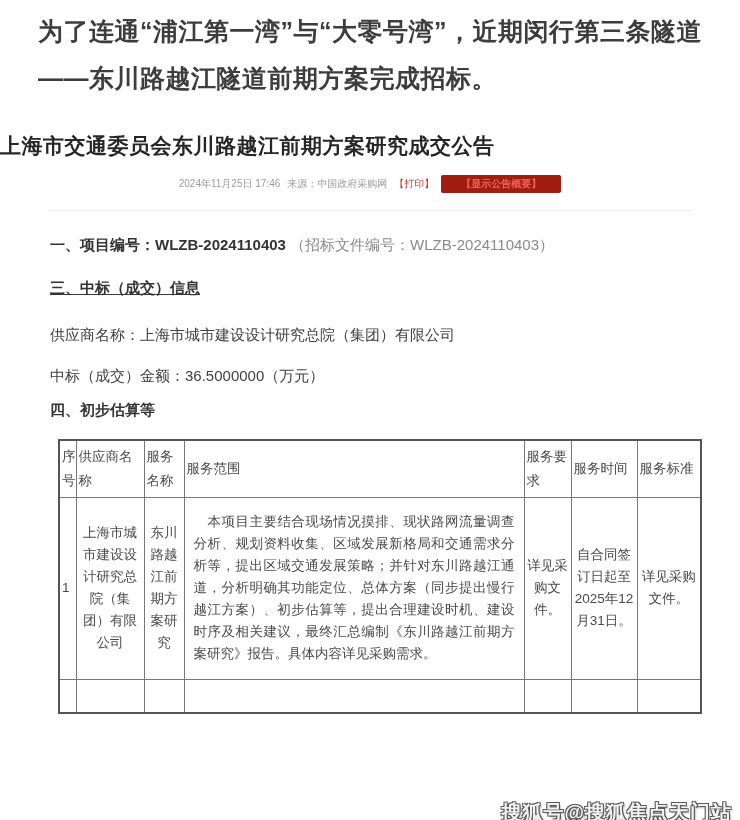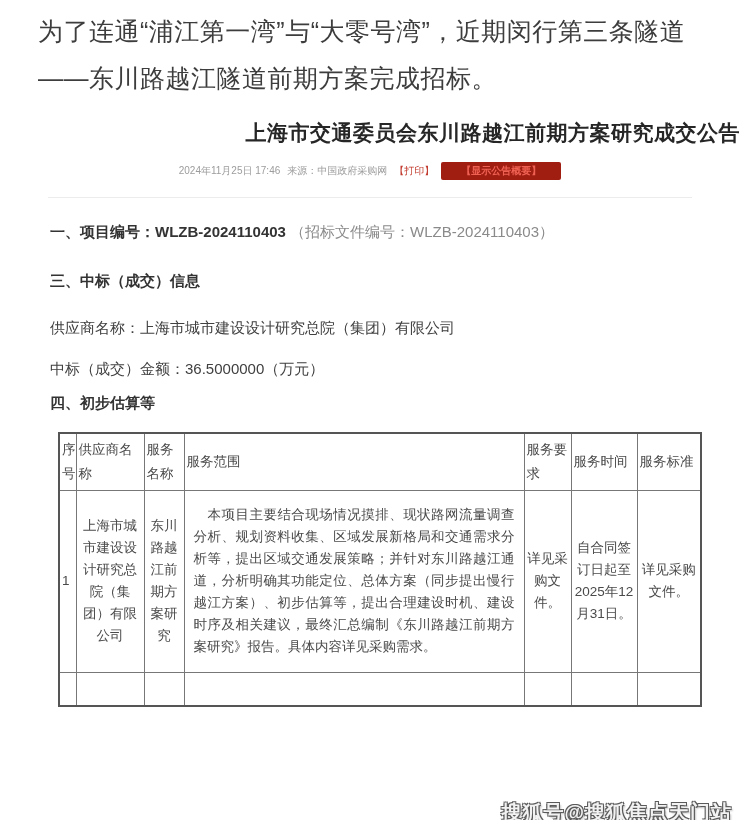--- a/index.html
+++ b/index.html
@@ -20,26 +20,26 @@
     width:740px;height:820px;
     font-family:"Liberation Sans","DejaVu Sans",sans-serif;
     position:relative;overflow:hidden;
     background:var(--page-bg);
   }
   .page{width:740px;height:820px;position:relative;}
 
   .headline{
     margin:8px 38px 0 38px;
     font-size:25px;line-height:47px;
-    font-weight:400;color:var(--text-primary);
+    font-weight:700;color:var(--text-primary);
     letter-spacing:0.5px;
   }
   .notice-title{
-    margin-top:17px;
-    text-align:right;
+    margin-top:30px;
+    text-align:left;
     font-size:21px;font-weight:700;
     color:var(--text-heading);
     letter-spacing:0.5px;
   }
   .meta{
     margin-top:15px;
     display:flex;justify-content:center;align-items:center;gap:7px;
     font-size:10px;color:var(--text-secondary);
   }
   .meta .print{color:var(--accent-red);cursor:pointer;}
@@ -55,21 +55,21 @@
   }
 
   .content{padding:0 40px 0 50px;}
   .item{font-size:15px;line-height:20px;color:#3a3a3a;}
   .item .lbl{font-weight:700;color:#333;}
   .item .val{font-weight:700;color:#333;}
   .item .note{font-weight:400;color:#8a8a8a;}
   .item.plain .lbl,.item.plain .val{font-weight:400;color:#404040;}
   .i1{margin-top:24px;}
   .i2{margin-top:28px;}
-  .i3{margin-top:29px;}
+  .i3{margin-top:23px;text-decoration:underline;}
   .i4{margin-top:27px;}
   .i5{margin-top:24px;}
   .i6{margin-top:21px;}
   .i7{margin-top:14px;}
 
   table.award{
     margin:19px 0 0 58px;
     width:642px;
     border-collapse:collapse;
     table-layout:fixed;

